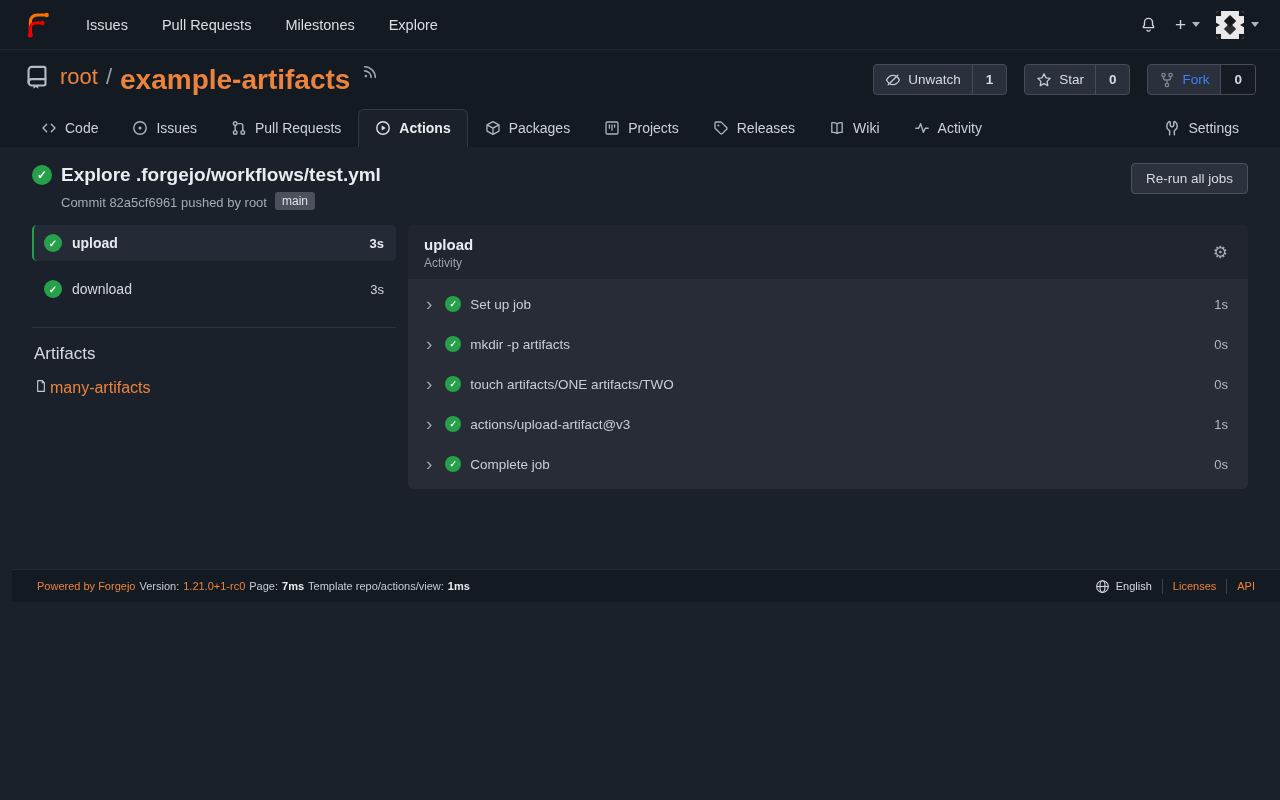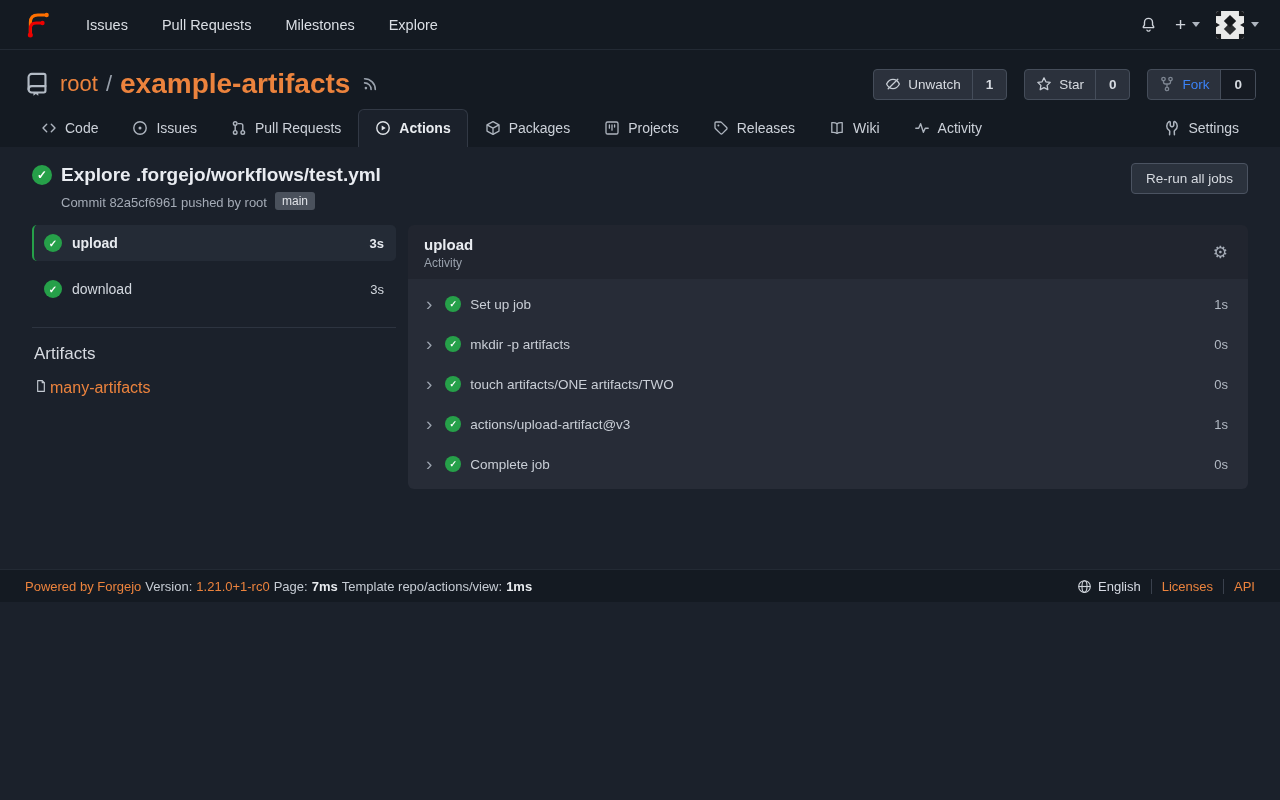--- a/index.html
+++ b/index.html
@@ -29,21 +29,21 @@
   .nav-right{margin-left:auto;display:flex;align-items:center;gap:16px}
   .bell-btn{color:#ced3da;padding:2px}
   .plus-group{display:flex;align-items:center;gap:6px;color:#ced3da}
   .plus-glyph{font-size:19px;line-height:1;font-weight:400}
   .caret{width:0;height:0;border-left:4px solid transparent;border-right:4px solid transparent;border-top:5px solid #aeb5bf}
   .avatar-group{display:flex;align-items:center;gap:7px}
   .avatar{width:28px;height:28px;border-radius:3px;overflow:hidden}
 
   
   .repo-header{background:var(--bg-dark);padding:14px 24px 0}
-  .repo-title-row{display:flex;align-items:center;height:40px}
+  .repo-title-row{display:flex;align-items:flex-start;height:40px}
   .repo-icon{color:#b3bbc5;margin-right:10px}
   .repo-owner{font-size:22px;color:var(--orange);font-weight:400}
   .repo-sep{font-size:22px;color:#98a0ab;margin:0 8px}
   .repo-name{font-size:28px;color:var(--orange);font-weight:700}
   .rss-icon{color:#9aa2ad;margin-left:12px}
   .repo-actions{margin-left:auto;display:flex;gap:17px}
   .btn-group{display:flex;align-items:stretch;height:31px;border:1px solid #454d5a;border-radius:4px;overflow:hidden;background:#2b313c;font-size:13.5px}
   .btn-main{display:flex;align-items:center;gap:7px;padding:0 11px;color:#d7dbe1}
   .btn-main svg{color:#c6ccd4}
   .btn-count{display:flex;align-items:center;padding:0 13px;border-left:1px solid #454d5a;font-weight:700;color:#d7dbe1}
@@ -86,25 +86,25 @@
   .panel-job-name{font-size:15px;font-weight:700;color:#e9ecf1;line-height:19px}
   .panel-status{font-size:12px;color:#99a1ac;margin-top:2px}
   .gear-btn{margin-left:auto;color:#a6adb8;font-size:17px;line-height:1;cursor:pointer;padding-right:4px}
   .steps{background:var(--bg-steps);padding:5px 0}
   .step{display:flex;align-items:center;height:40px;padding:0 20px 0 18px;font-size:13.5px;color:#c9ced6;cursor:pointer}
   .step-chevron{color:#9aa2ad;font-size:19px;line-height:0.8;margin-right:13px;font-weight:400}
   .step-check{width:16px;height:16px;font-size:9px;margin-right:9px}
   .step-duration{margin-left:auto;color:#b3bac4;font-size:13px}
 
   
-  footer{position:absolute;left:0;right:0;bottom:0;height:33px;background:var(--bg-dark);border-top:1px solid #232a34;display:flex;align-items:center;justify-content:space-between;padding:0 25px;font-size:13px;color:#c6ccd4}
+  footer{position:absolute;left:12px;right:0;bottom:0;height:33px;background:var(--bg-dark);border-top:1px solid #232a34;display:flex;align-items:center;justify-content:space-between;padding:0 25px;font-size:11px;color:#c6ccd4}
   .footer-left{display:flex;align-items:center;gap:4px}
   .o{color:var(--orange)}
   .b{font-weight:700;color:#e8ebef}
-  .footer-right{display:flex;align-items:flex-end;gap:10px}
+  .footer-right{display:flex;align-items:center;gap:10px}
   .lang{display:flex;align-items:center;gap:6px;color:#d6dae3}
   .lang svg{color:#cfd4db}
   .footer-divider{width:1px;height:15px;background:#3a414d}
 </style>
 </head>
 <body>
 
 <div class="app">
 
   <nav class="navbar">

